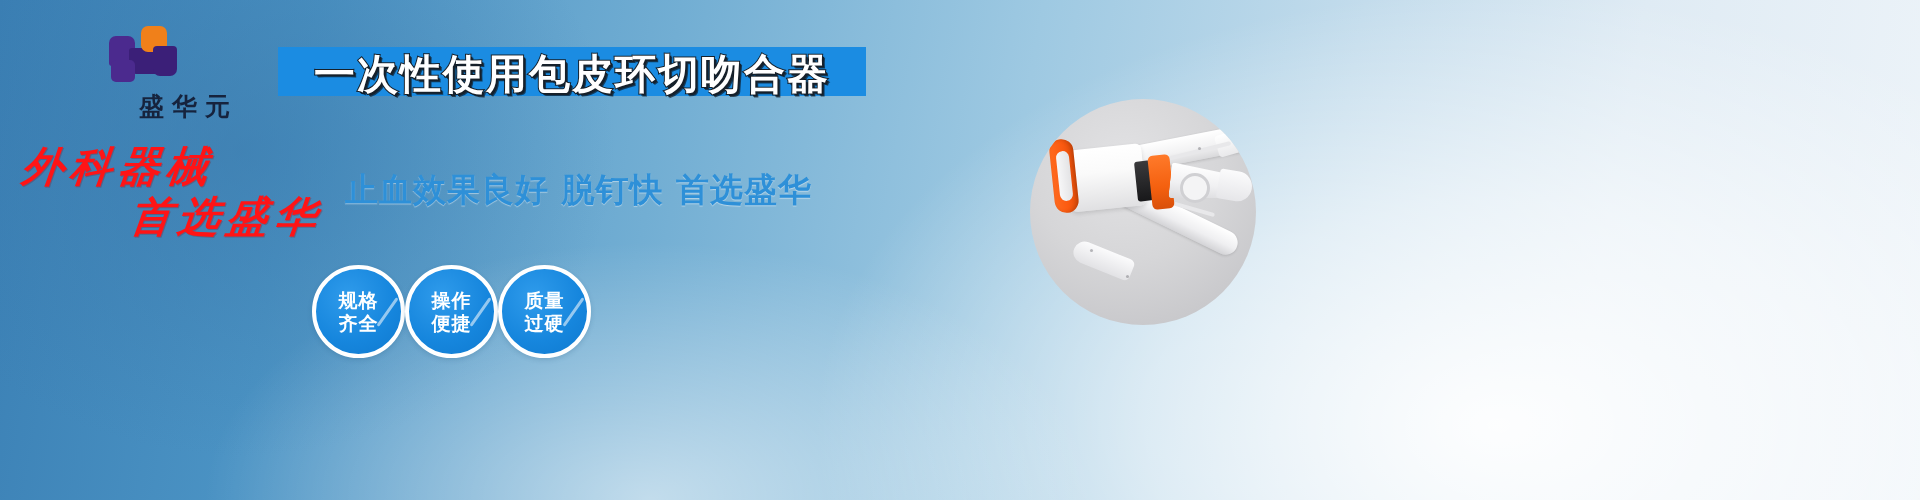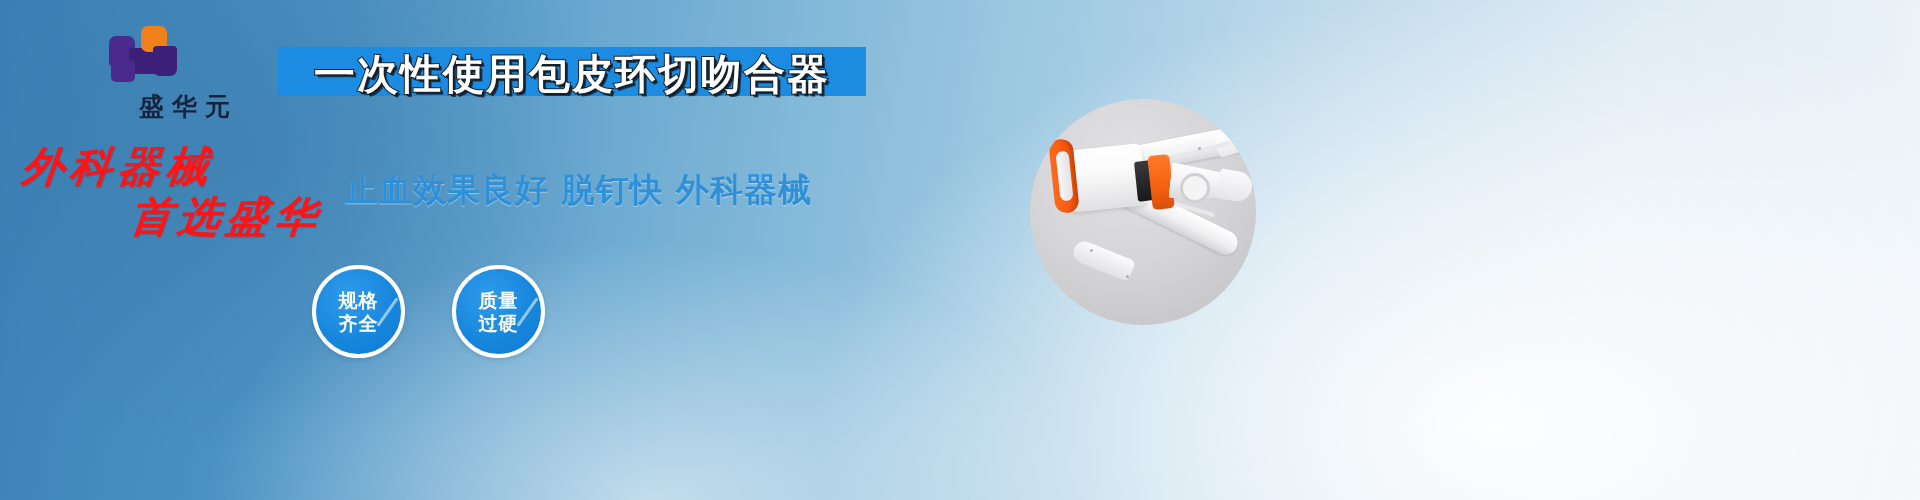--- a/index.html
+++ b/index.html
@@ -131,21 +131,20 @@
     white-space: nowrap;
     text-shadow: 0 1px 1px rgba(255,255,255,0.45);
   }
 
   
   .badges {
     position: absolute;
     left: 312px;
     top: 265px;
     display: flex;
-    gap: 47px;
   }
   .badge {
     position: relative;
     width: 93px;
     height: 93px;
     border-radius: 50%;
     background: radial-gradient(circle at 38% 32%, #2f9beb 0%, #1686dd 58%, #0f79cf 100%);
     border: 4px solid #ffffff;
     box-sizing: border-box;
     display: flex;
@@ -333,26 +332,30 @@
 
   <div class="callig">
     <span class="l1">外科器械</span>
     <span class="l2">首选盛华</span>
   </div>
 
   <div class="title-band">
     <div class="title-text">一次性使用包皮环切吻合器</div>
   </div>
 
-  <div class="subtitle">止血效果良好 脱钉快 外科器械</div>
+  <div class="subtitle">止血效果良好 脱钉快 首选盛华</div>
 
   <div class="badges">
     <div class="badge">
       <span>规格</span>
       <span>齐全</span>
+    </div>
+    <div class="badge">
+      <span>操作</span>
+      <span>便捷</span>
     </div>
     <div class="badge">
       <span>质量</span>
       <span>过硬</span>
     </div>
   </div>
 
   <div class="product-disc">
     <div class="stapler">
       <div class="st arm-top"></div>

